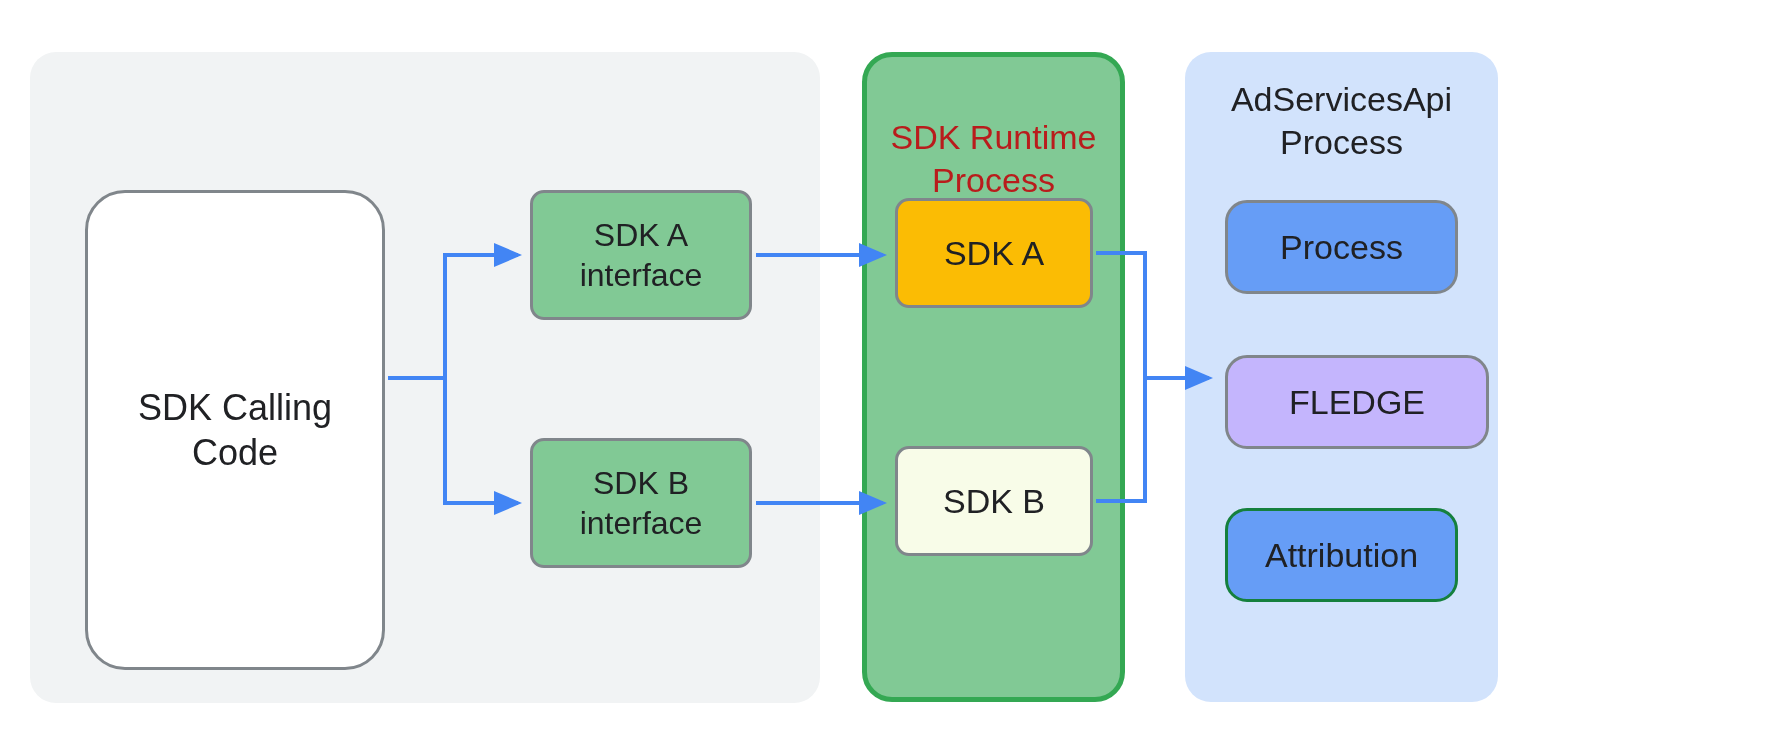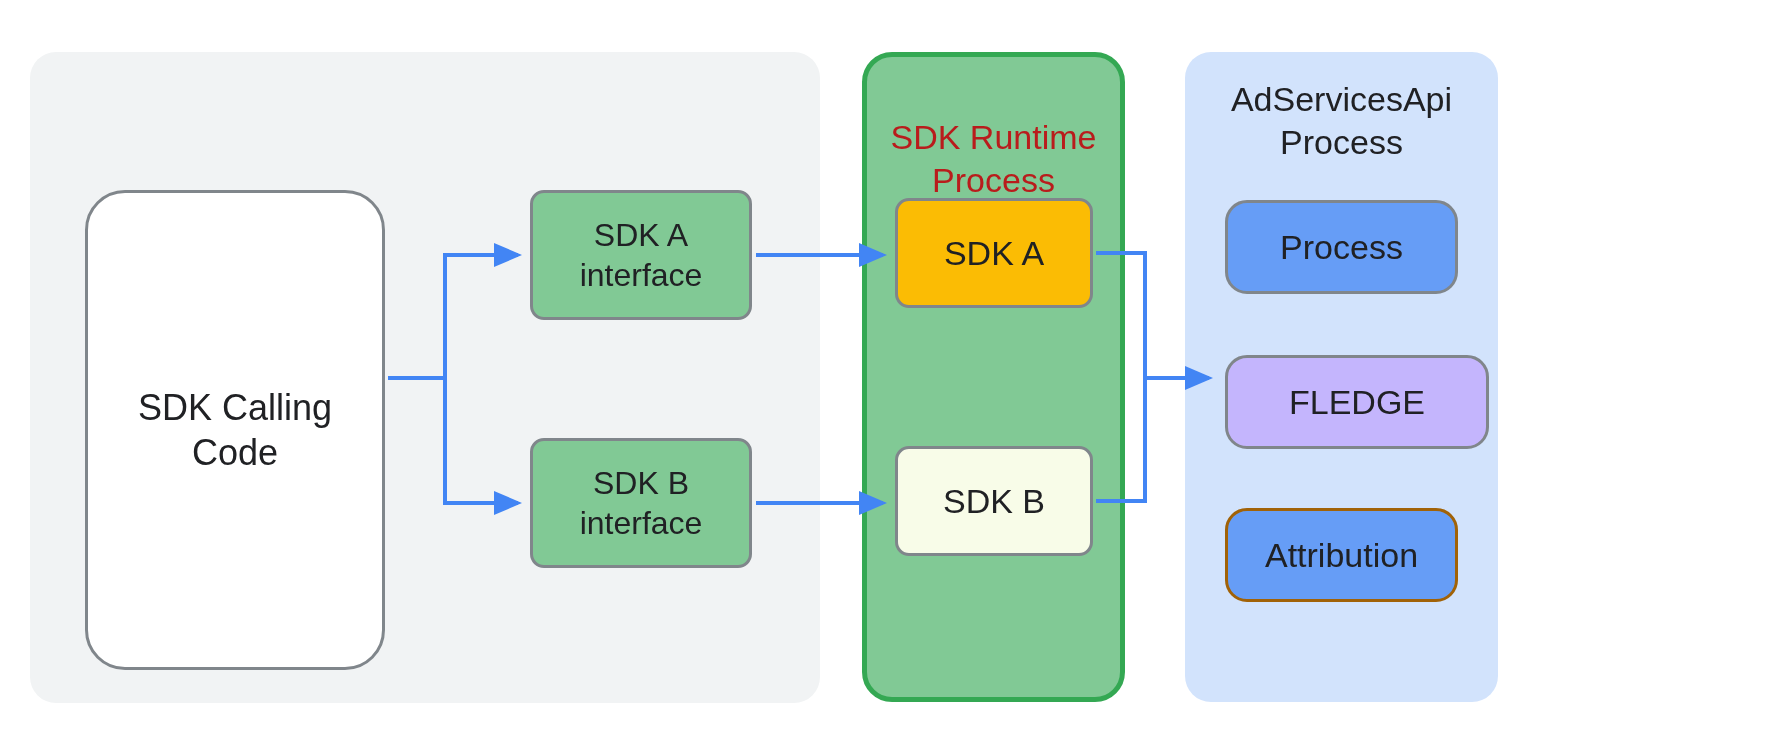--- a/index.html
+++ b/index.html
@@ -102,21 +102,21 @@
     left: 1225px; top: 355px; width: 264px; height: 94px;
     background: #c4b5fd;
     border: 3px solid #80868b;
     font-size: 34px;
     color: #202124;
     border-radius: 22px;
   }
   .attribution {
     left: 1225px; top: 508px; width: 233px; height: 94px;
     background: #669df6;
-    border: 3px solid #a16207;
+    border: 3px solid #15803d;
     font-size: 34px;
     color: #202124;
     border-radius: 22px;
   }
 
   svg.arrows { position: absolute; left: 0; top: 0; width: 1776px; height: 746px; pointer-events: none; }
 </style>
 </head>
 <body>
 

